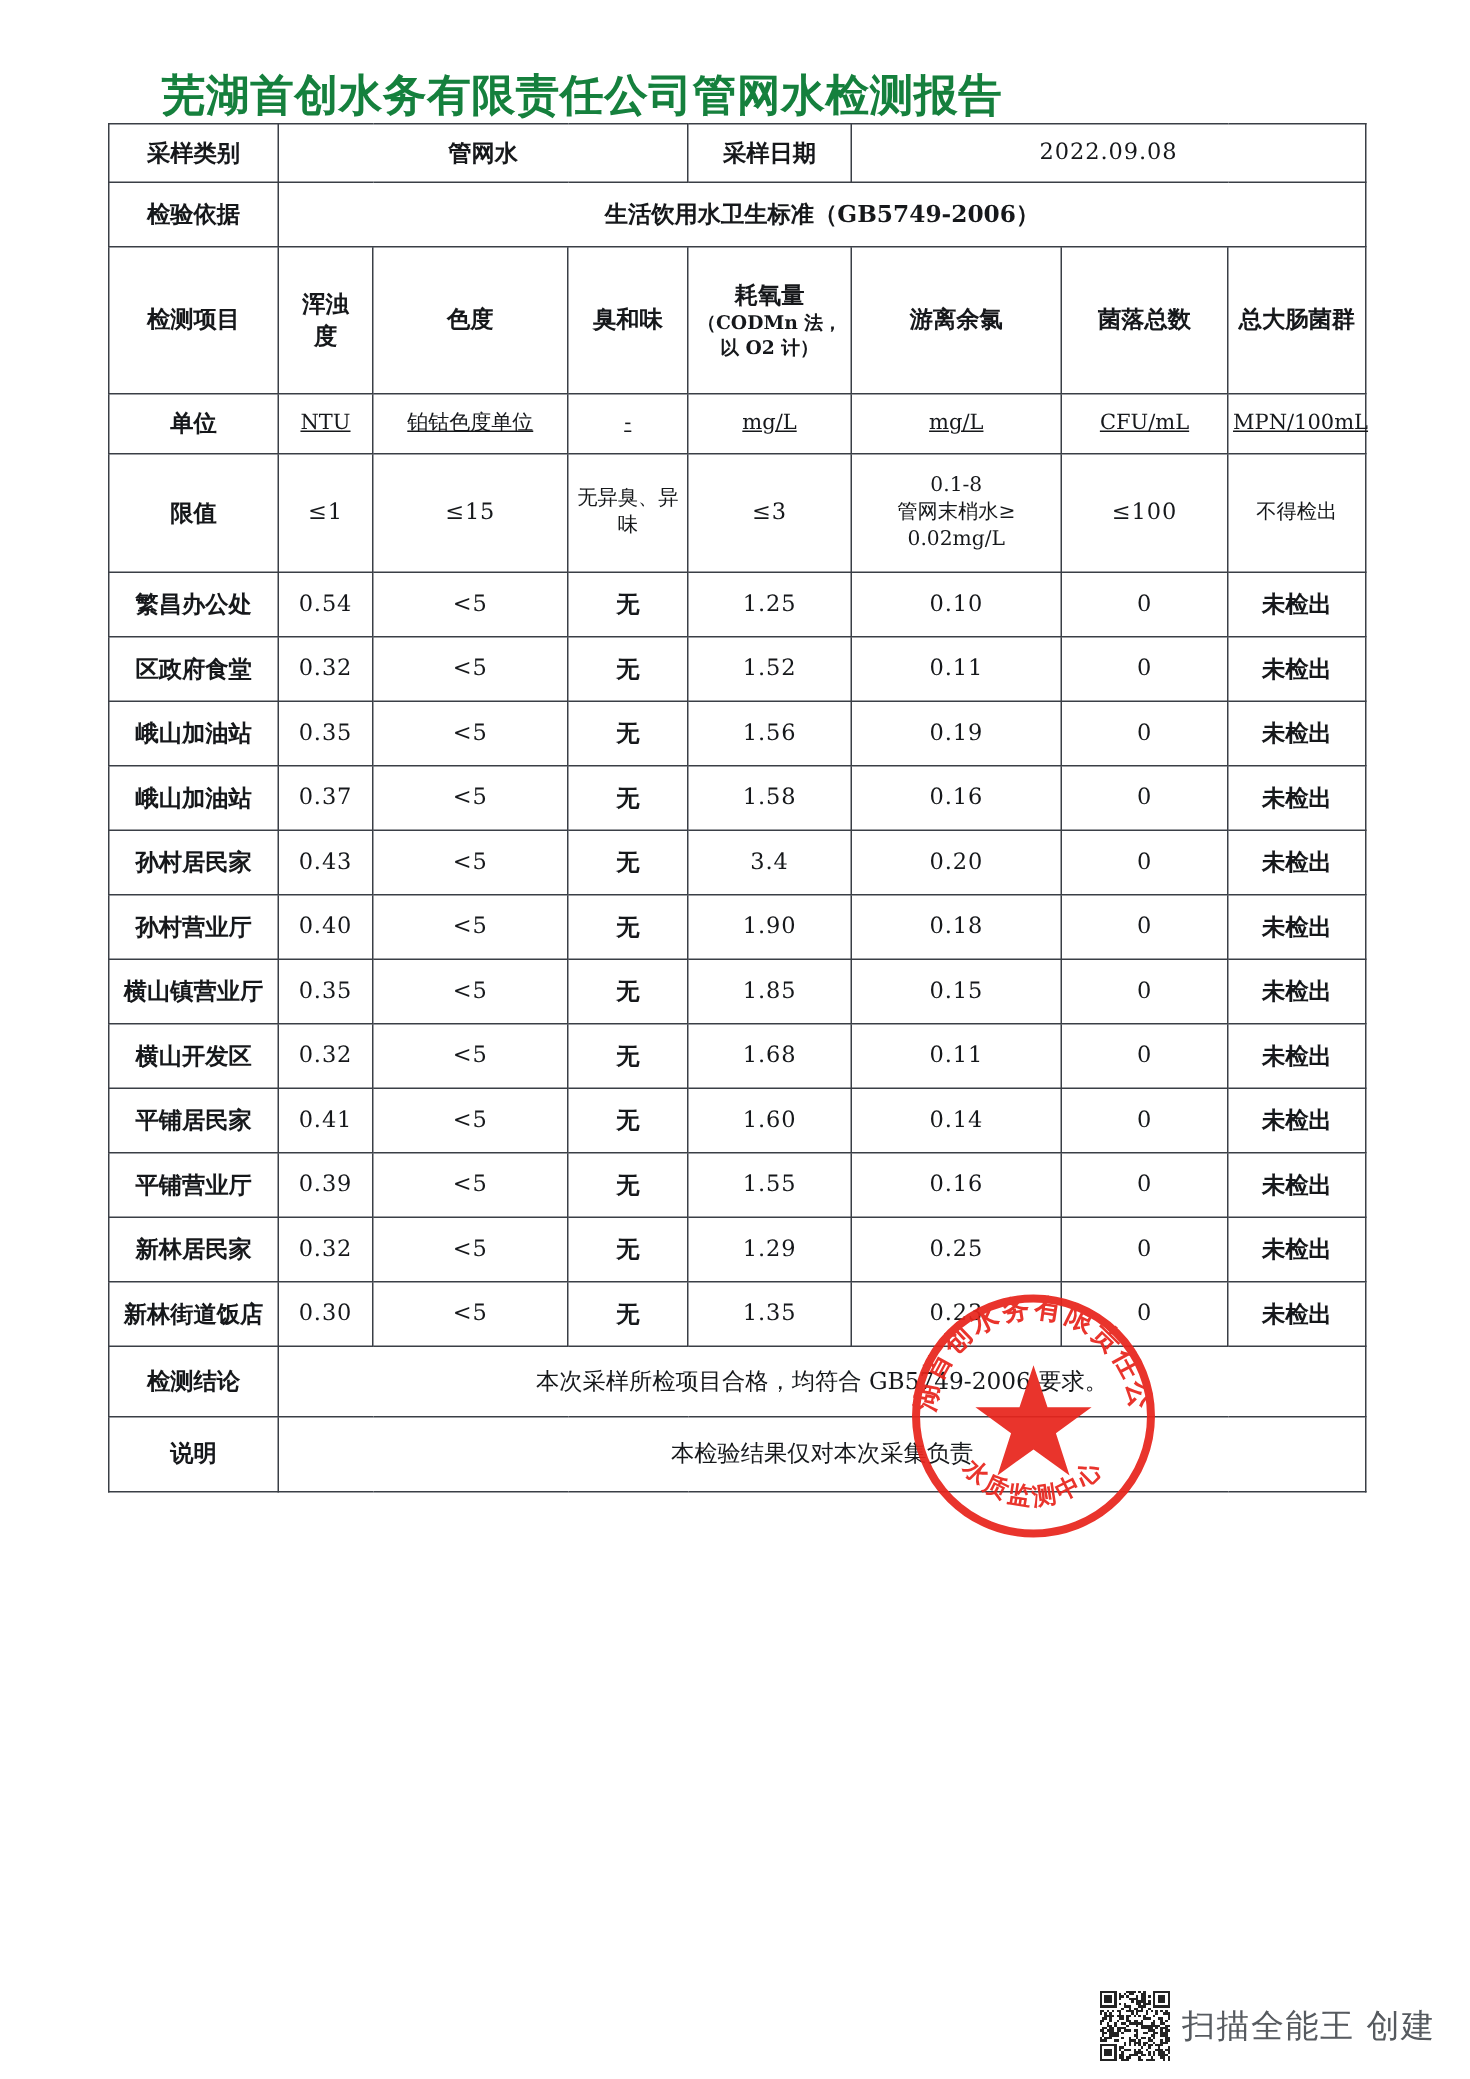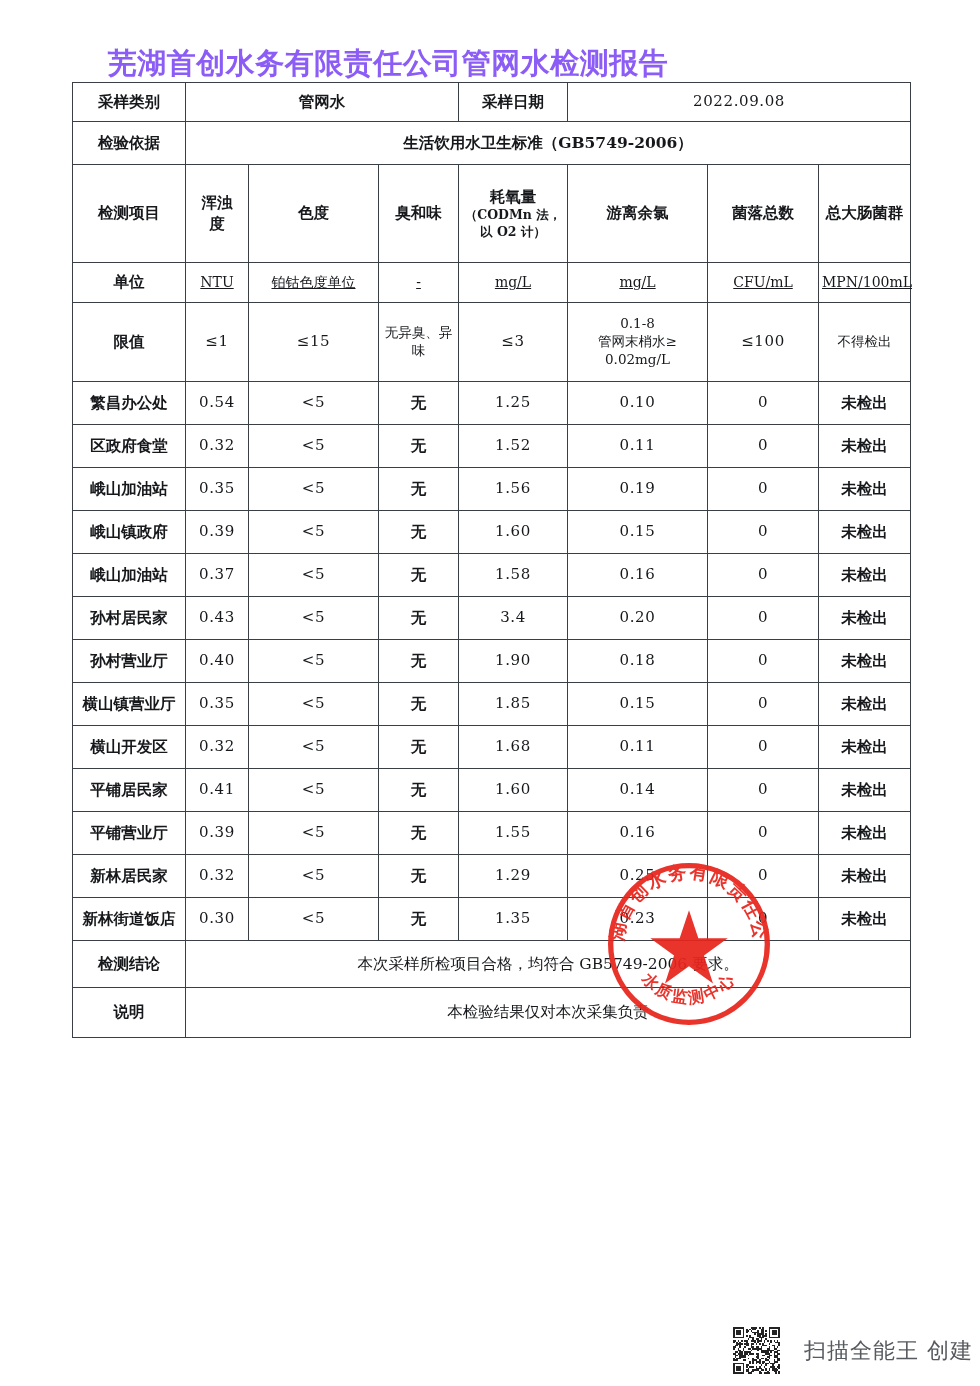--- a/index.html
+++ b/index.html
@@ -21,21 +21,21 @@
   #report-title {
     position: absolute;
     top: 44px;
     left: 0;
     width: 776px;
     text-align: center;
     font-size: 29px;
     font-weight: bold;
     letter-spacing: 0.5px;
     font-family: "DejaVu Serif", "Liberation Serif", serif;
-    color: #8b5cf6;
+    color: #15803d;
   }
 
   
   #report-table {
     position: absolute;
     left: 72px;
     top: 82px;
     width: 838px;
     border-collapse: collapse;
     table-layout: fixed;
@@ -108,21 +108,21 @@
     opacity: 0.93;
   }
 
   
   #footer-watermark {
     position: absolute;
     left: 733px;
     top: 1327px;
     display: flex;
     align-items: center;
-    gap: 24px;
+    gap: 8px;
   }
   #qr-code {
     width: 47px;
     height: 47px;
     display: block;
   }
   #watermark-text {
     font-size: 22px;
     color: #565a5f;
     font-family: "DejaVu Sans", "Liberation Sans", sans-serif;
@@ -233,30 +233,20 @@
         <td class="site">峨山加油站</td>
         <td class="num">0.35</td>
         <td class="num">&lt;5</td>
         <td class="site">无</td>
         <td class="num">1.56</td>
         <td class="num">0.19</td>
         <td class="num">0</td>
         <td class="site">未检出</td>
       </tr>
       <tr class="r-data">
-        <td class="site">峨山镇政府</td>
-        <td class="num">0.39</td>
-        <td class="num">&lt;5</td>
-        <td class="site">无</td>
-        <td class="num">1.60</td>
-        <td class="num">0.15</td>
-        <td class="num">0</td>
-        <td class="site">未检出</td>
-      </tr>
-      <tr class="r-data">
         <td class="site">峨山加油站</td>
         <td class="num">0.37</td>
         <td class="num">&lt;5</td>
         <td class="site">无</td>
         <td class="num">1.58</td>
         <td class="num">0.16</td>
         <td class="num">0</td>
         <td class="site">未检出</td>
       </tr>
       <tr class="r-data">

